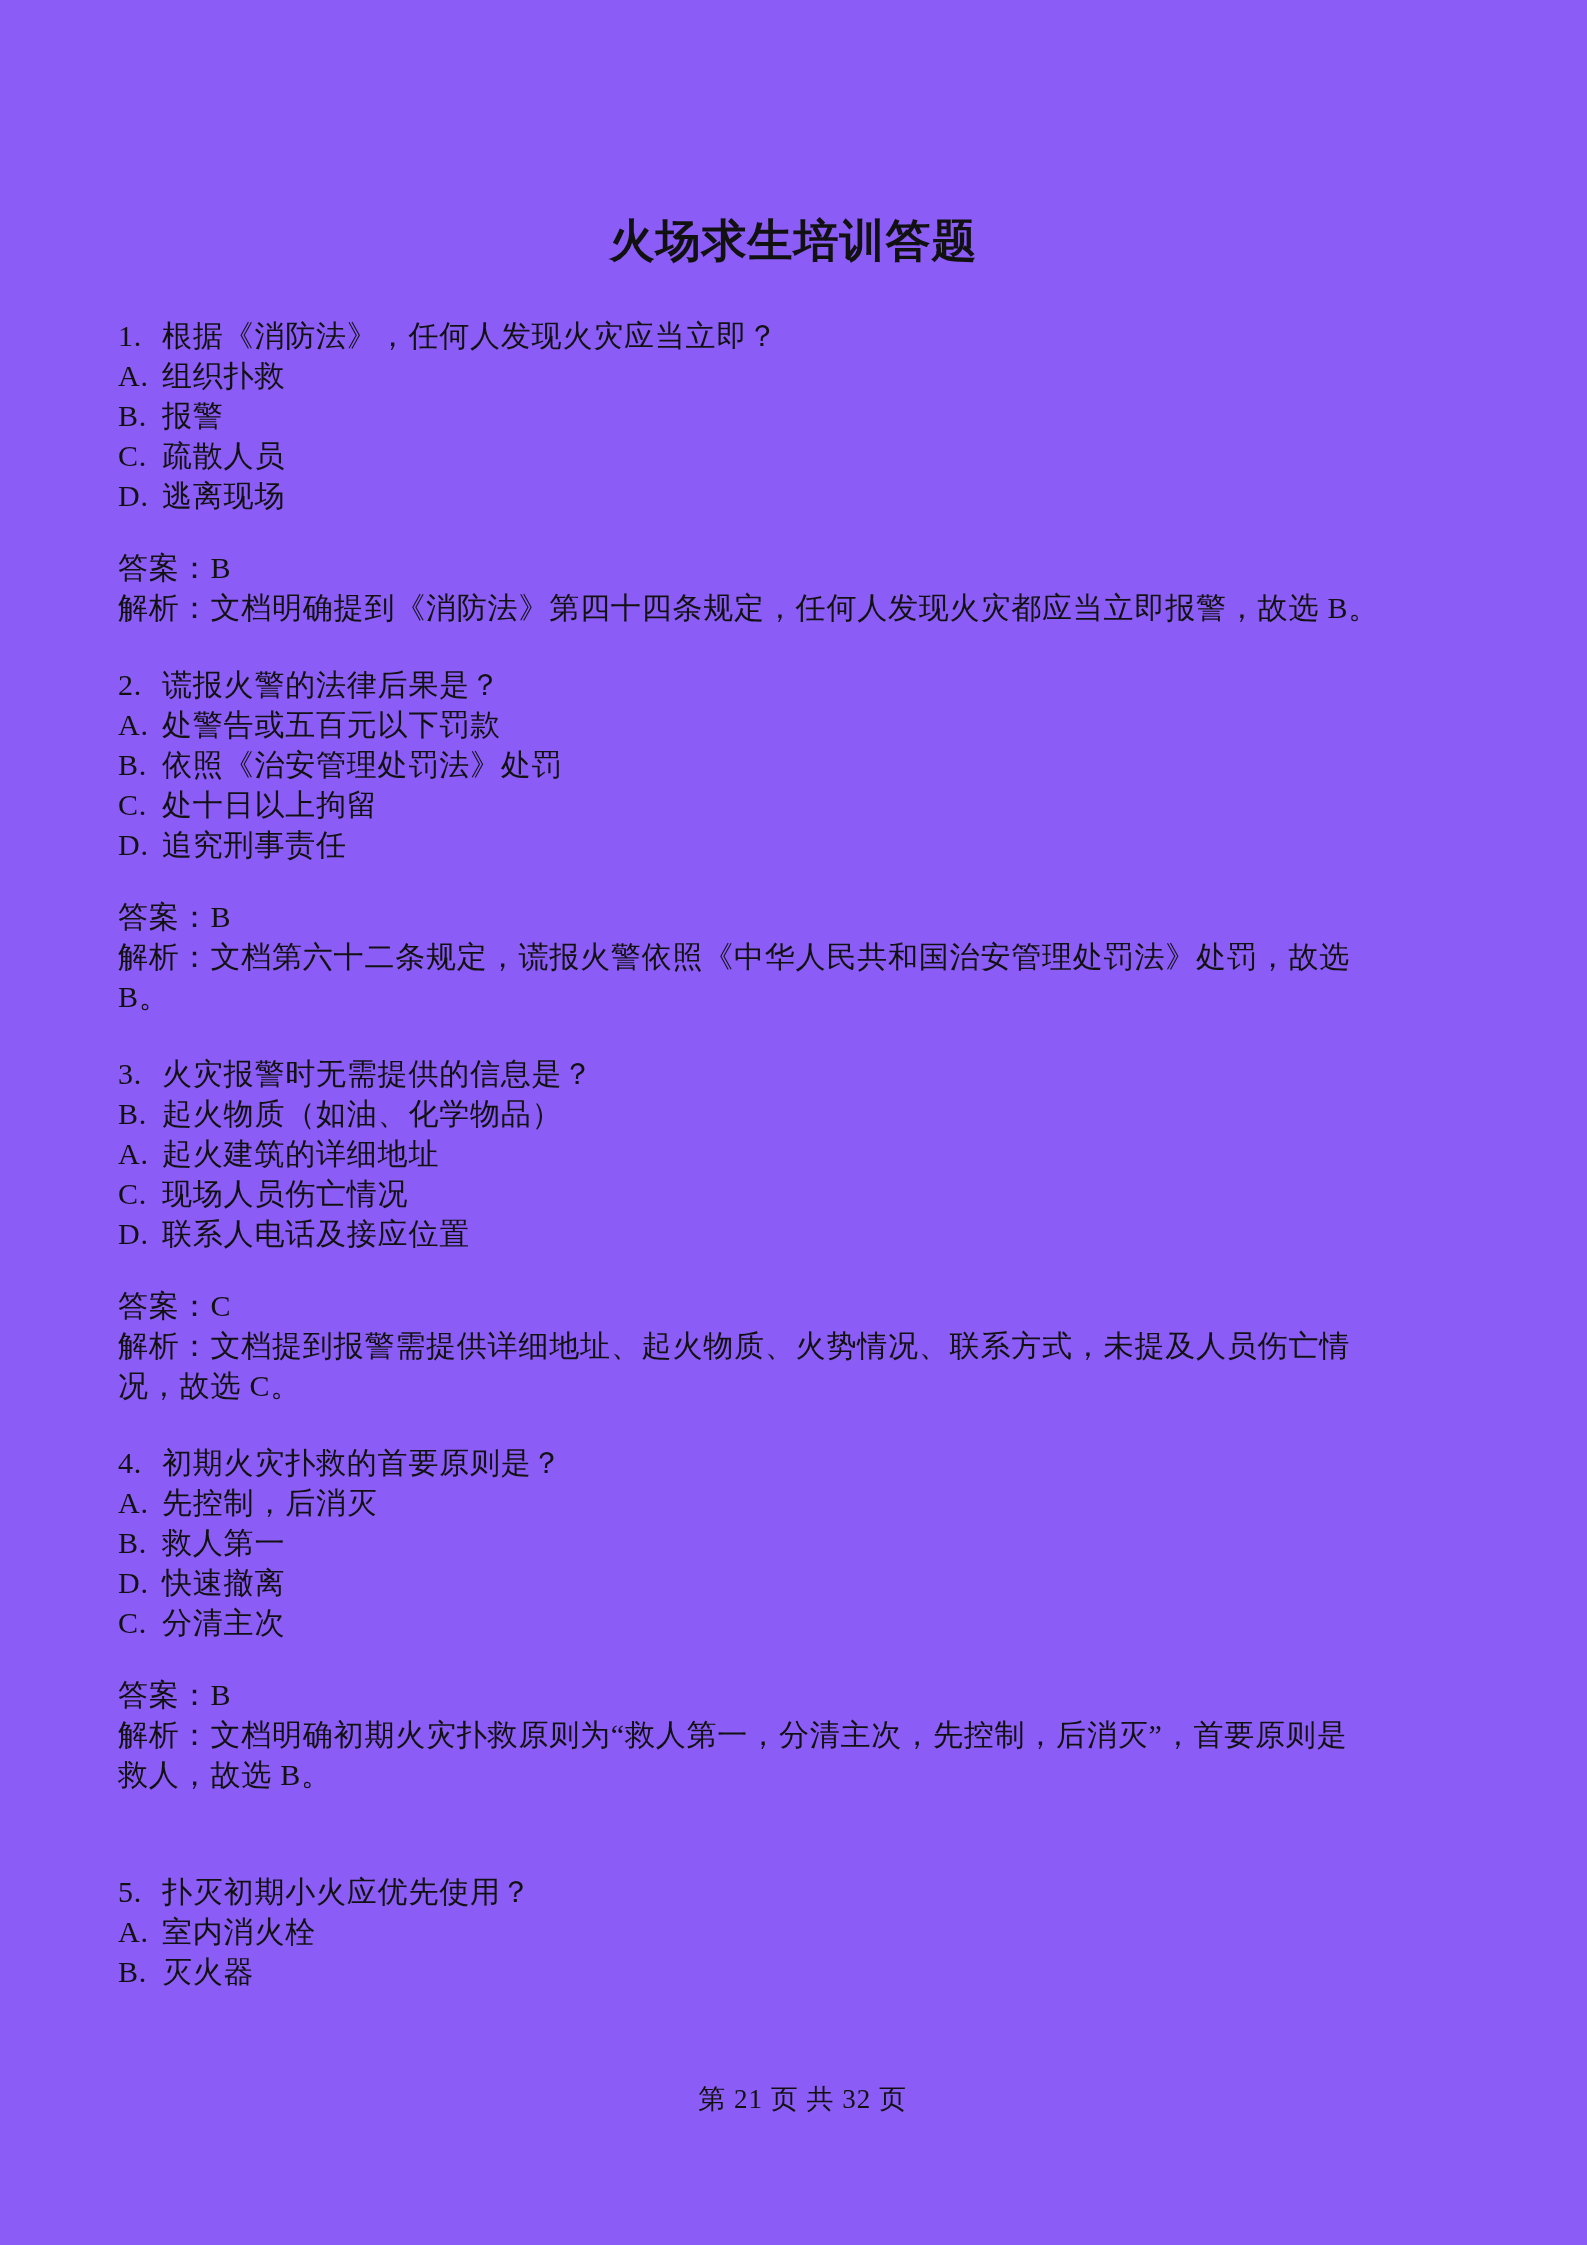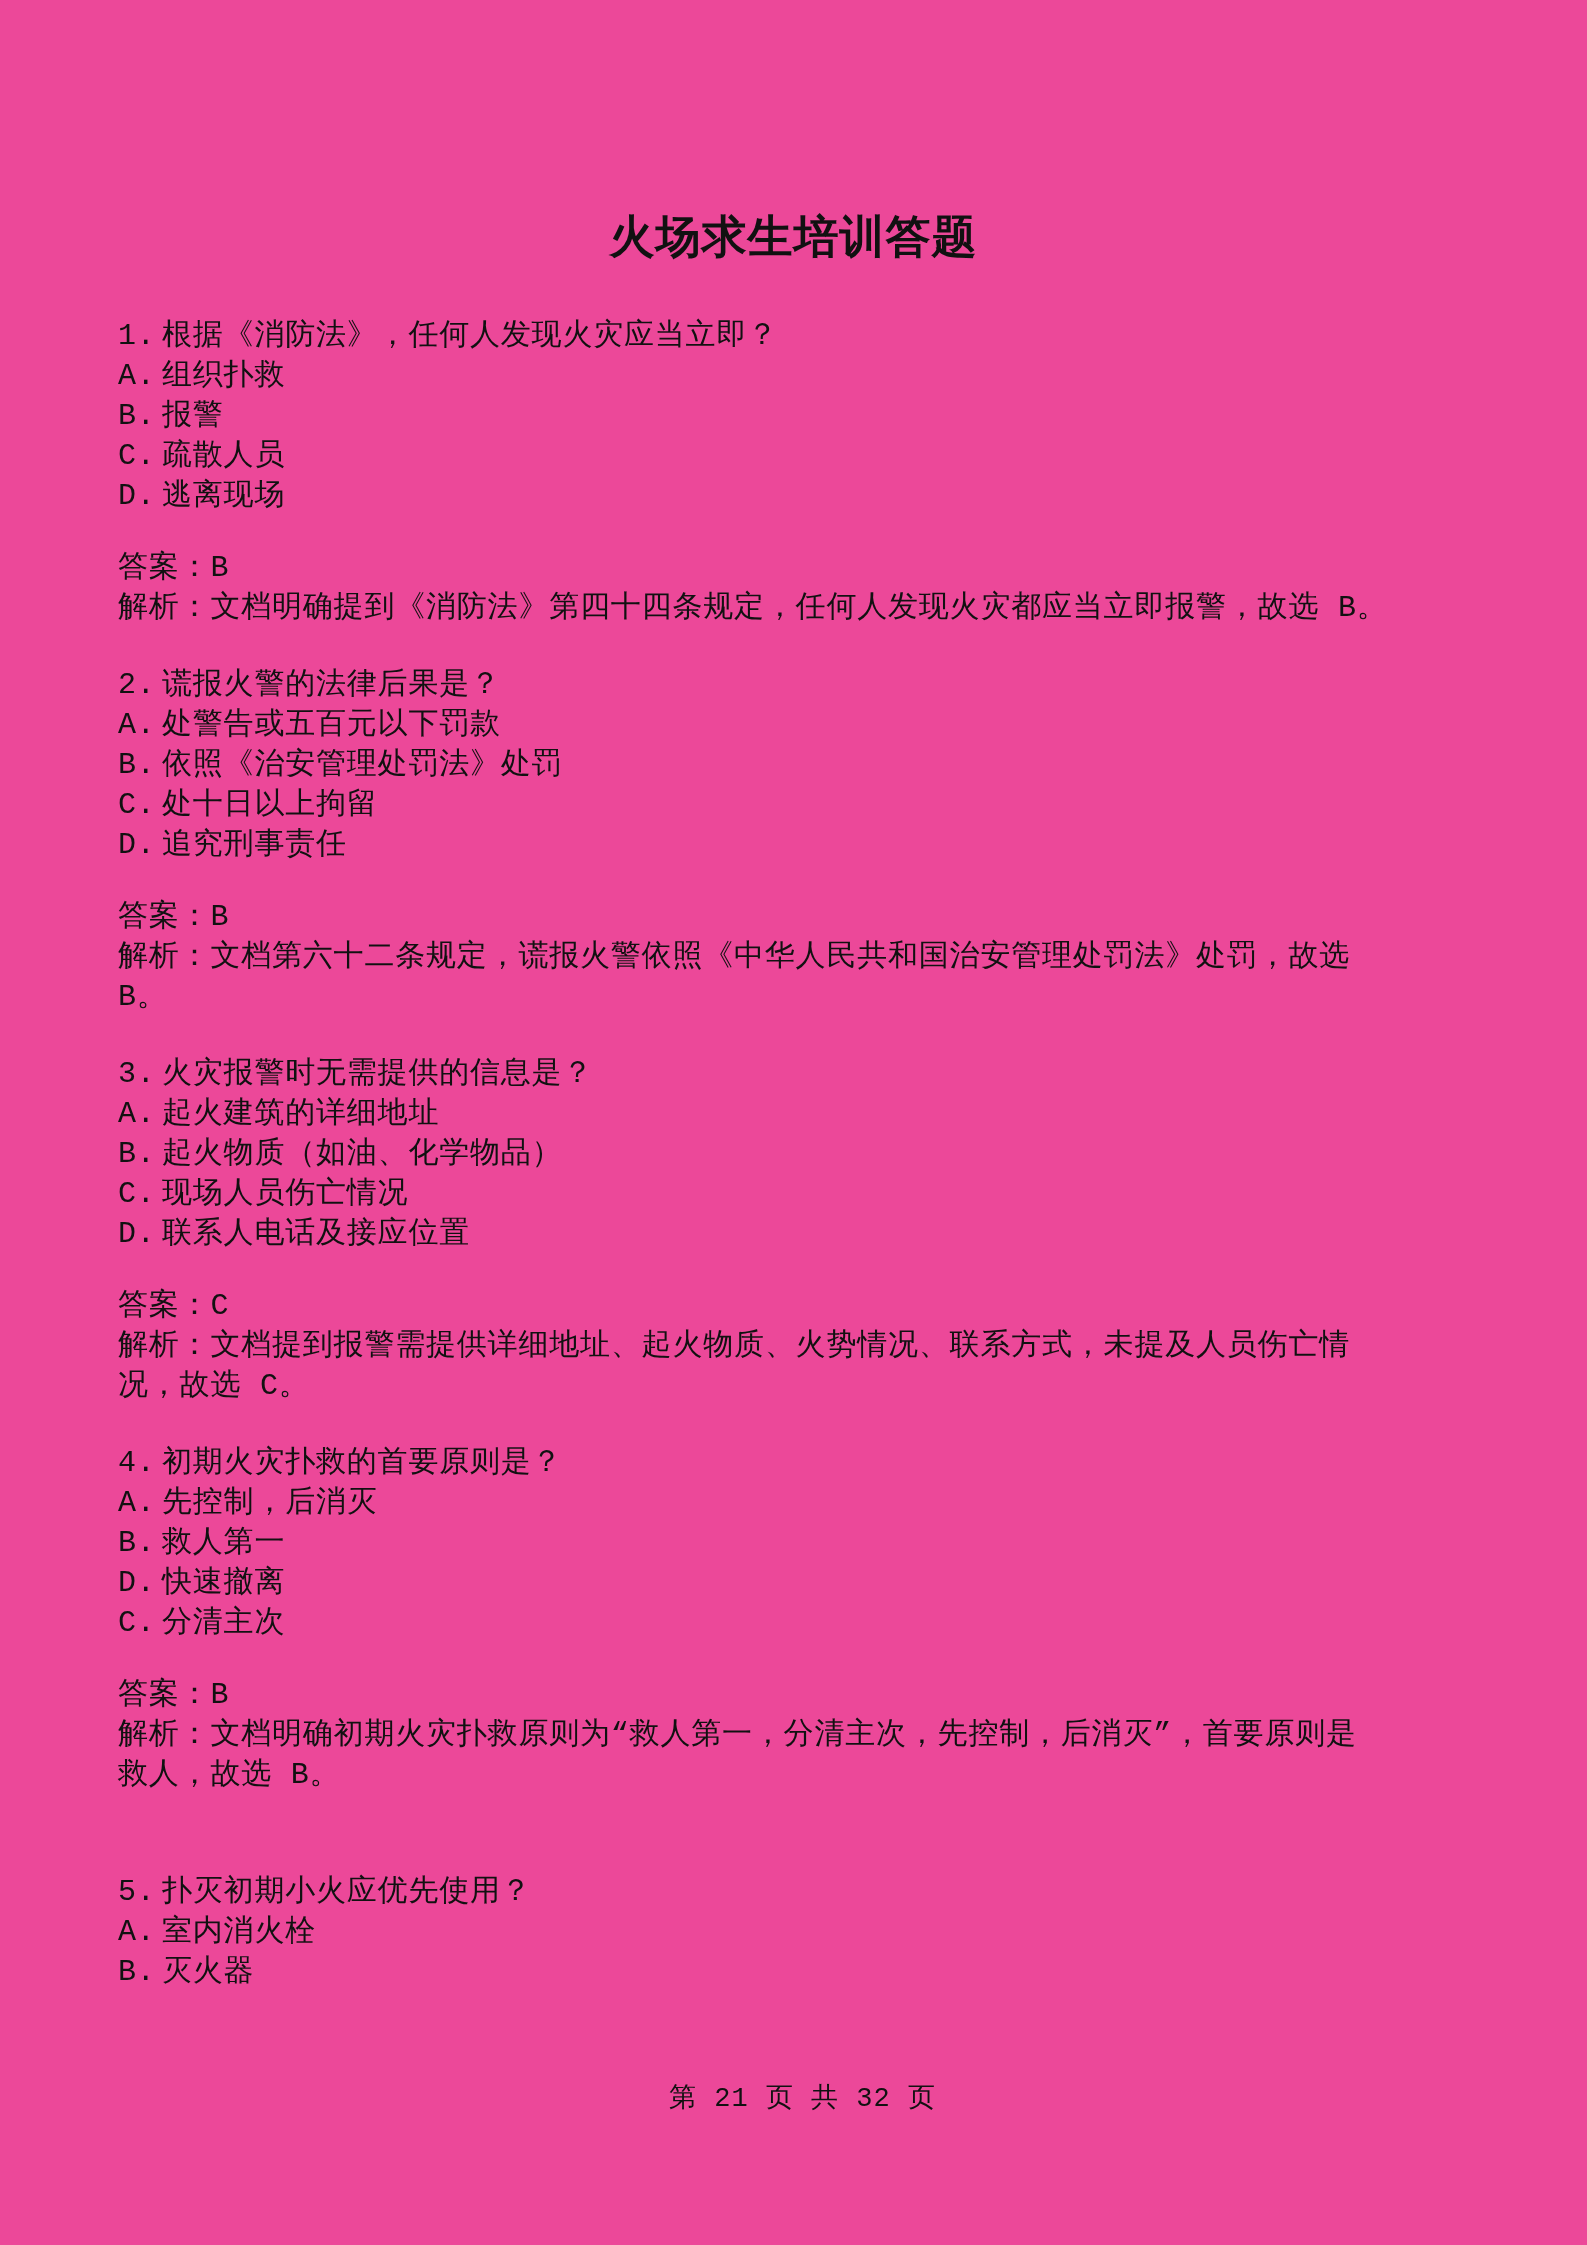--- a/index.html
+++ b/index.html
@@ -4,23 +4,23 @@
 <style>
   html, body {
     margin: 0;
     padding: 0;
     background: #ffffff;
   }
   .page {
     position: relative;
     width: 1587px;
     height: 2245px;
-    background: #ec4899;
+    background: #8b5cf6;
     overflow: hidden;
-    font-family: Liberation Mono, monospace;
+    font-family: Liberation Serif, serif;
     color: #111111;
   }
   .doc-title {
     margin: 215px 0 0 0;
     text-align: center;
     font-size: 45px;
     line-height: 52px;
     font-weight: bold;
     letter-spacing: 1px;
   }
@@ -87,22 +87,22 @@
       <div class="line"><span class="marker">B.</span><span>依照《治安管理处罚法》处罚</span></div>
       <div class="line"><span class="marker">C.</span><span>处十日以上拘留</span></div>
       <div class="line"><span class="marker">D.</span><span>追究刑事责任</span></div>
       <div class="line ans"><span>答案：</span><span>B</span></div>
       <div class="line">解析：文档第六十二条规定，谎报火警依照《中华人民共和国治安管理处罚法》处罚，故选</div>
       <div class="line">B。</div>
     </section>
 
     <section class="qblock">
       <div class="line"><span class="marker">3.</span><span>火灾报警时无需提供的信息是？</span></div>
+      <div class="line"><span class="marker">B.</span><span>起火物质（如油、化学物品）</span></div>
       <div class="line"><span class="marker">A.</span><span>起火建筑的详细地址</span></div>
-      <div class="line"><span class="marker">B.</span><span>起火物质（如油、化学物品）</span></div>
       <div class="line"><span class="marker">C.</span><span>现场人员伤亡情况</span></div>
       <div class="line"><span class="marker">D.</span><span>联系人电话及接应位置</span></div>
       <div class="line ans"><span>答案：</span><span>C</span></div>
       <div class="line">解析：文档提到报警需提供详细地址、起火物质、火势情况、联系方式，未提及人员伤亡情</div>
       <div class="line">况，故选 C。</div>
     </section>
 
     <section class="qblock">
       <div class="line"><span class="marker">4.</span><span>初期火灾扑救的首要原则是？</span></div>
       <div class="line"><span class="marker">A.</span><span>先控制，后消灭</span></div>

